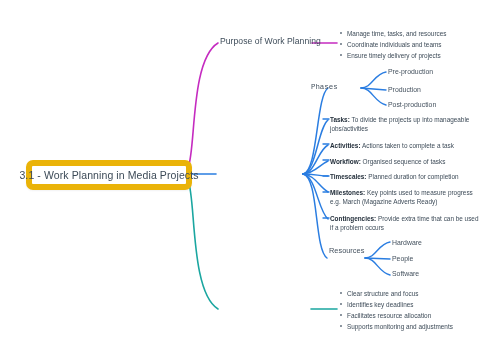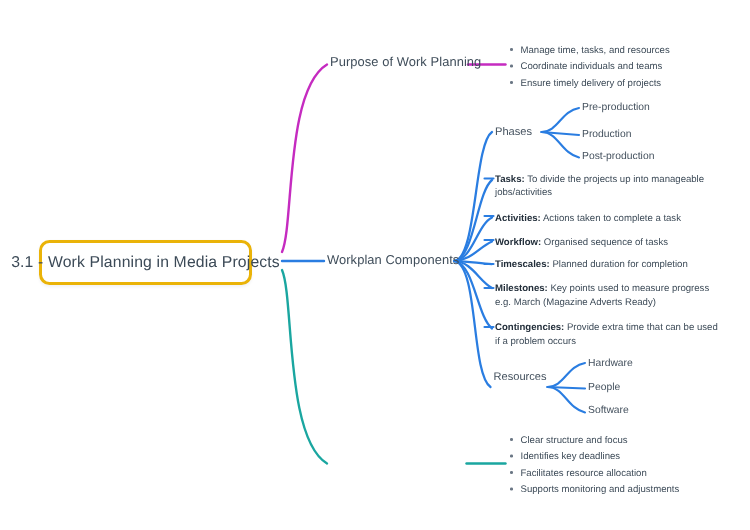--- a/index.html
+++ b/index.html
@@ -36,25 +36,25 @@
     pointer-events: none;
   }
   .node {
     position: absolute;
     white-space: nowrap;
   }
   
   #root-node {
     left: 26px;
     top: 160px;
-    width: 142px;
+    width: 166px;
     height: 30px;
     box-sizing: border-box;
     background: #ffffff;
-    border: 2px solid #eab308;
+    border: 6px solid #eab308;
     border-radius: 7px;
     box-shadow: 0 1px 2px rgba(30,40,60,0.06);
     display: flex;
     align-items: center;
     justify-content: center;
     font-size: 10.5px;
     color: #3c4a57;
     letter-spacing: 0.1px;
   }
   
@@ -66,21 +66,21 @@
   }
   #l1-purpose { left: 220px; top: 36px; }
   #l1-components { left: 218px; top: 168px; }
   #l1-advantages { left: 219px; top: 303px; }
 
   
   .l2-label {
     font-size: 7.4px;
     color: #44515e;
   }
-  #l2-phases { left: 330px; top: 83px; }
+  #l2-phases { left: 311px; top: 83px; font-family: Liberation Mono, monospace; }
   #l2-resources { left: 329px; top: 246px; }
 
   
   .l3-label {
     font-size: 6.9px;
     color: #44515e;
   }
   #l3-preproduction { left: 388px; top: 68px; }
   #l3-production    { left: 388px; top: 86px; }
   #l3-postproduction{ left: 388px; top: 101px; }
@@ -182,21 +182,20 @@
     <div class="node" id="root-node">3.1 - Work Planning in Media Projects</div>
 
     <div class="node l1-label" id="l1-purpose">Purpose of Work Planning</div>
 
     <ul class="bullet-list" id="bullets-purpose">
       <li>Manage time, tasks, and resources</li>
       <li>Coordinate individuals and teams</li>
       <li>Ensure timely delivery of projects</li>
     </ul>
 
-    <div class="node l1-label" id="l1-components">Workplan Components</div>
 
     <div class="node l2-label" id="l2-phases">Phases</div>
     <div class="node l3-label" id="l3-preproduction">Pre-production</div>
     <div class="node l3-label" id="l3-production">Production</div>
     <div class="node l3-label" id="l3-postproduction">Post-production</div>
 
     <div class="def-entry" id="def-tasks">
       <span class="def-term">Tasks:</span><span> To divide the projects up into manageable jobs/activities</span>
     </div>
     <div class="def-entry" id="def-activities">

